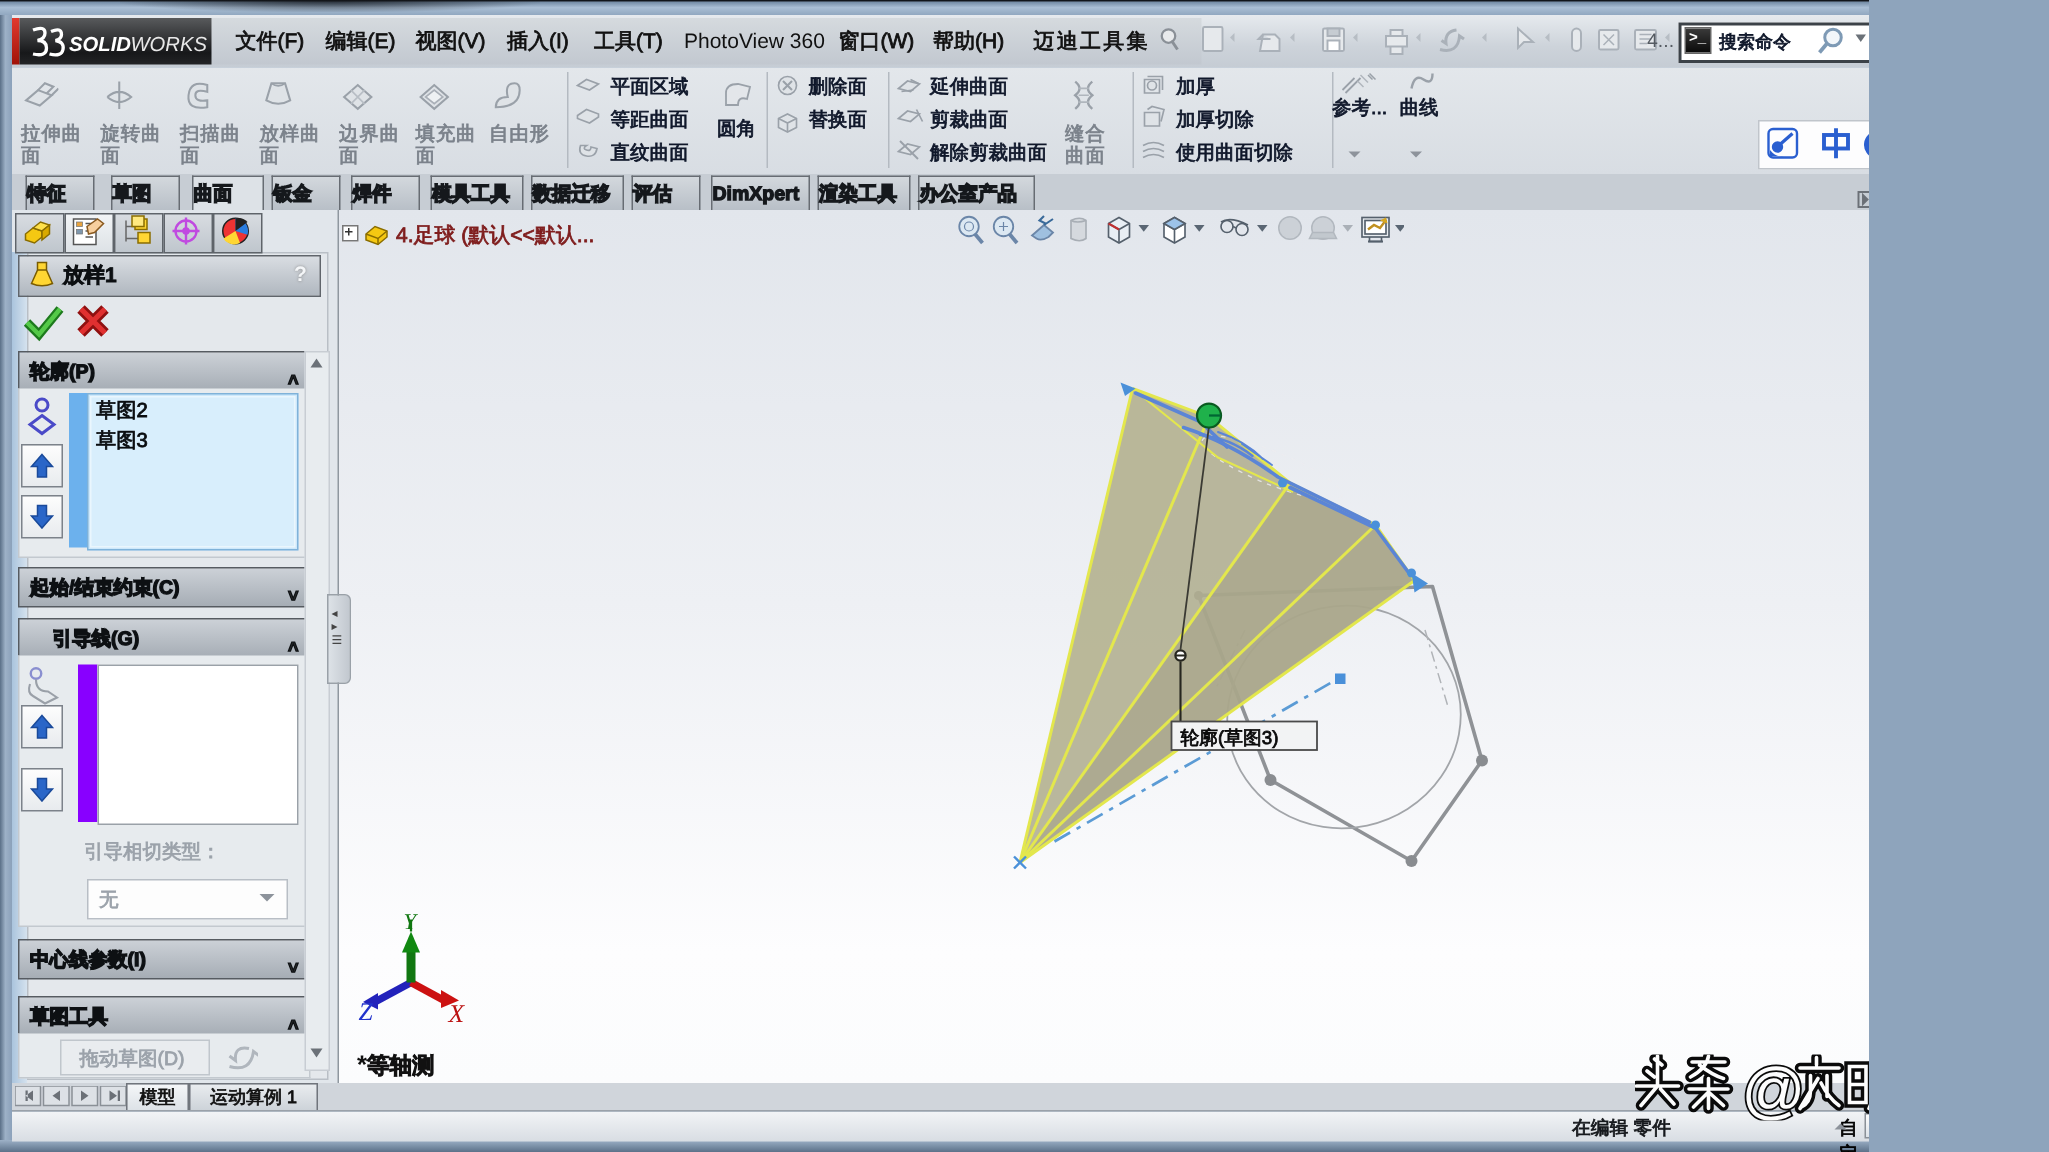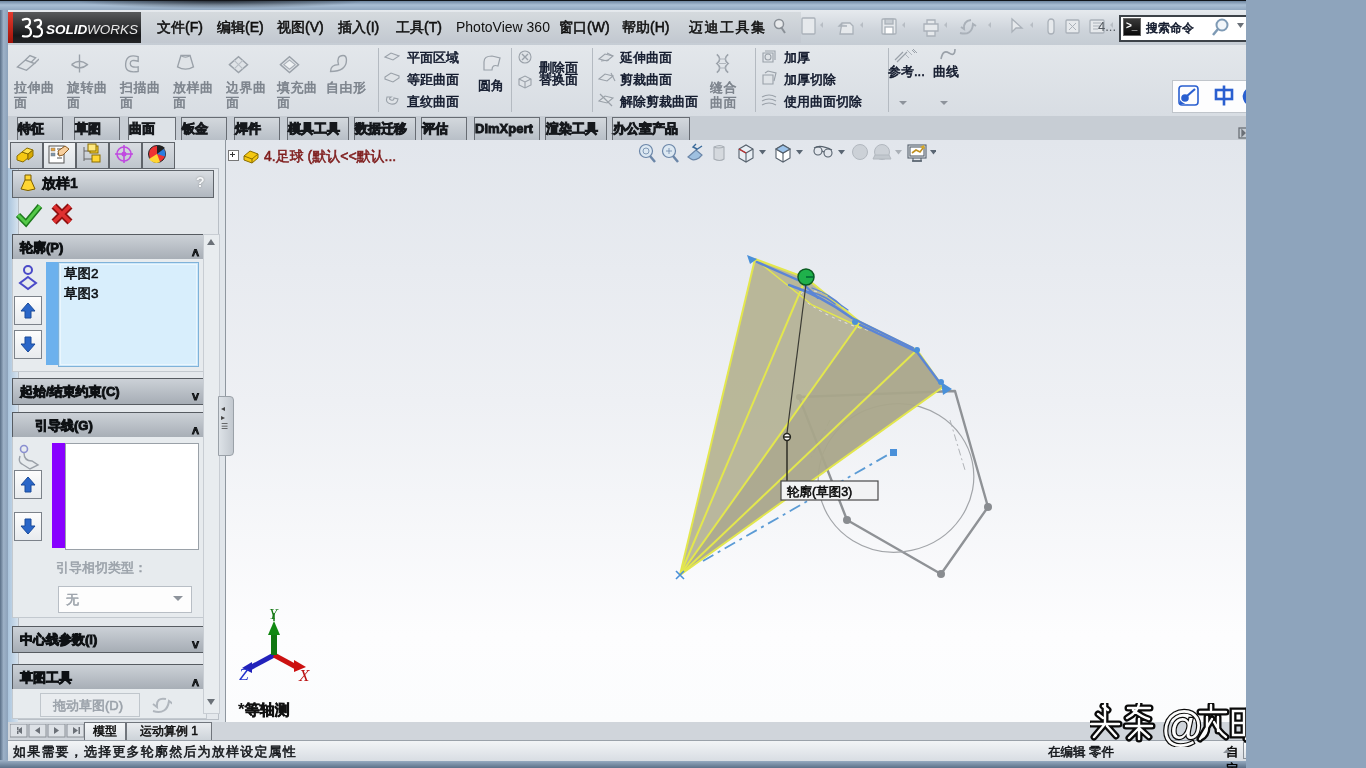--- a/index.html
+++ b/index.html
@@ -171,21 +171,21 @@
 <div class="ab rdiv" style="left:511px"></div>
 
 <svg class="ab" style="left:516px;top:49px" width="18" height="40" viewBox="0 0 18 40">
 <g fill="#dfe3e7" stroke="#9aa1a9" stroke-width="1.1">
 <circle cx="9" cy="8" r="6"></circle>
         <path d="M6 5 l6 6 M12 5 l-6 6" stroke-width="1.4"></path>
 <path d="M3 30 l6 -3 6 3 v6 l-6 3 -6 -3 z"></path>
         <path d="M3 30 l6 3 6 -3 M9 33 v6" fill="none"></path>
 </g>
     </svg>
-<div class="ab rowbtn cj" style="left:539px;top:59px">删除面</div>
+<div class="ab rowbtn cj" style="left:539px;top:49px">删除面</div>
 <div class="ab rowbtn cj" style="left:539px;top:71px">替换面</div>
 <div class="ab rdiv" style="left:592px"></div>
 
 <svg class="ab" style="left:597px;top:49px" width="20" height="62" viewBox="0 0 20 62">
 <g fill="#dfe3e7" stroke="#9aa1a9" stroke-width="1.1">
 <path d="M2 10 l6 -5 8 2 -6 5 z"></path>
         <path d="M10 4 l6 3 M4 12 l8 -1" fill="none"></path>
 <path d="M2 30 l6 -5 8 2 -6 5 z"></path>
         <path d="M14 24 l4 8" fill="none"></path>
 <path d="M2 52 l6 -5 8 2 -6 5 z"></path>
@@ -583,21 +583,20 @@
 <path d="M6 3 v7 l-0 0 z M12 3 l-5 3.5 5 3.5 z M7 3 h1.5 v7 h-1.5 z"></path>
 <path d="M30 3 l-5 3.5 5 3.5 z"></path>
 <path d="M44 3 l5 3.5 -5 3.5 z"></path>
 <path d="M63 3 l5 3.5 -5 3.5 z M68.5 3 h1.5 v7 h-1.5 z"></path>
 </g>
 </svg>
 <div class="ab btab cj" style="left:84px;width:40px;background:linear-gradient(#f4f6f8,#dde2e7)">模型</div>
 <div class="ab btab cj" style="left:126px;width:84px">运动算例 1</div>
 
 <div class="ab" id="statusbar"></div>
-<div class="ab cj" style="left:13px;top:743px;font-size:13px;letter-spacing:1.2px;color:#15181c">如果需要，选择更多轮廓然后为放样设定属性</div>
 <div class="ab cj" style="left:1048px;top:744px;font-size:12.5px;color:#15181c">在编辑 零件</div>
 <div class="ab cj" style="left:1226px;top:744px;font-size:12.5px;color:#000000">自定义</div>
 <svg class="ab" style="left:1222px;top:747px" width="10" height="8">
       <path d="M1 6 l4 -4 4 4 z" fill="#8d939b"></path>
     </svg>
 <div class="ab" style="left:1243px;top:742px;width:15px;height:15px;background:linear-gradient(#fdfdfd,#dce2e8);border:1px solid #8a9097">
       <span style="position:absolute;left:3px;top:1px;font-size:11px;font-weight:bold;color:#0a8a2a">?</span>
     </div>
 <svg class="ab" style="left:1295px;top:740px" width="22" height="19" viewBox="0 0 22 19">
       <path d="M3 10 l8 -8 h6 v6 l-8 8 z" fill="#ffd633" stroke="#8a6d00" stroke-width="1.3"></path>

